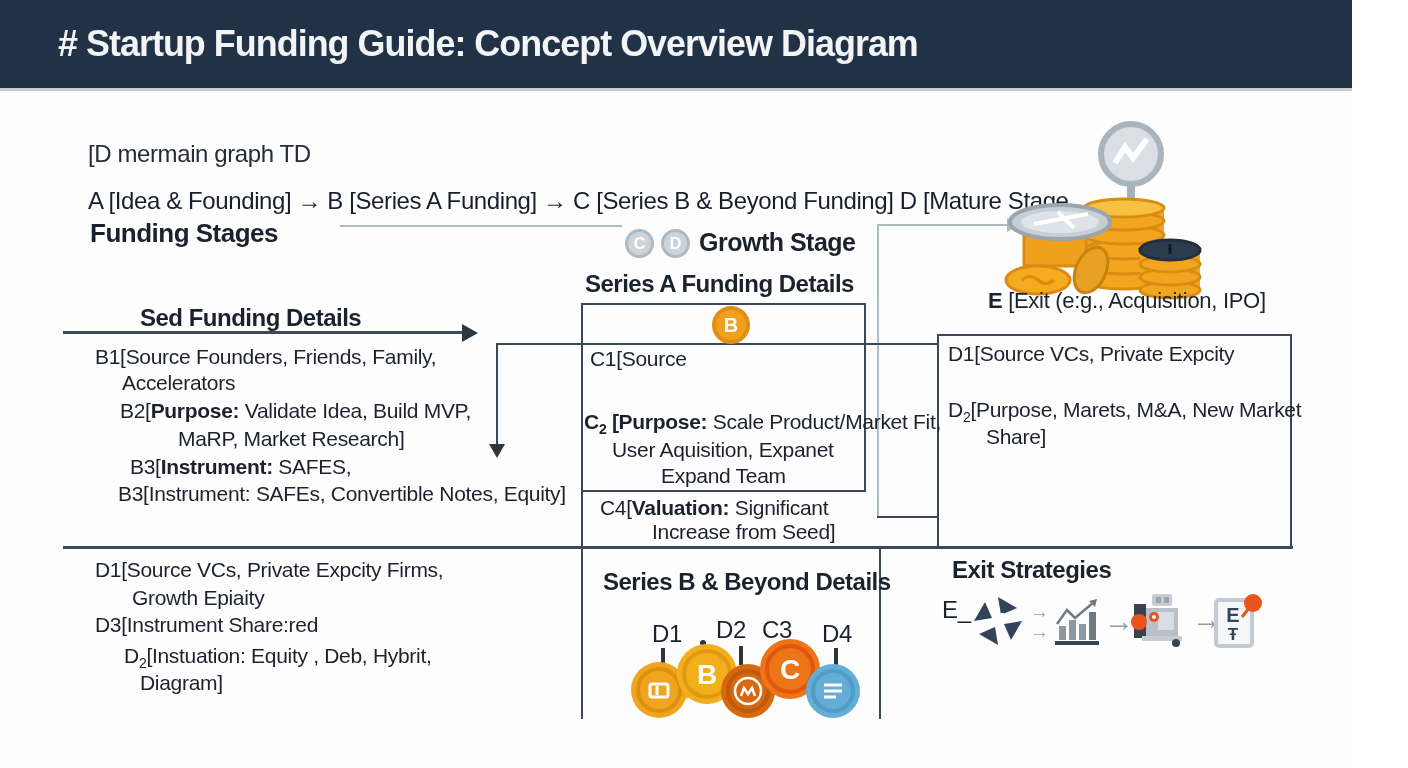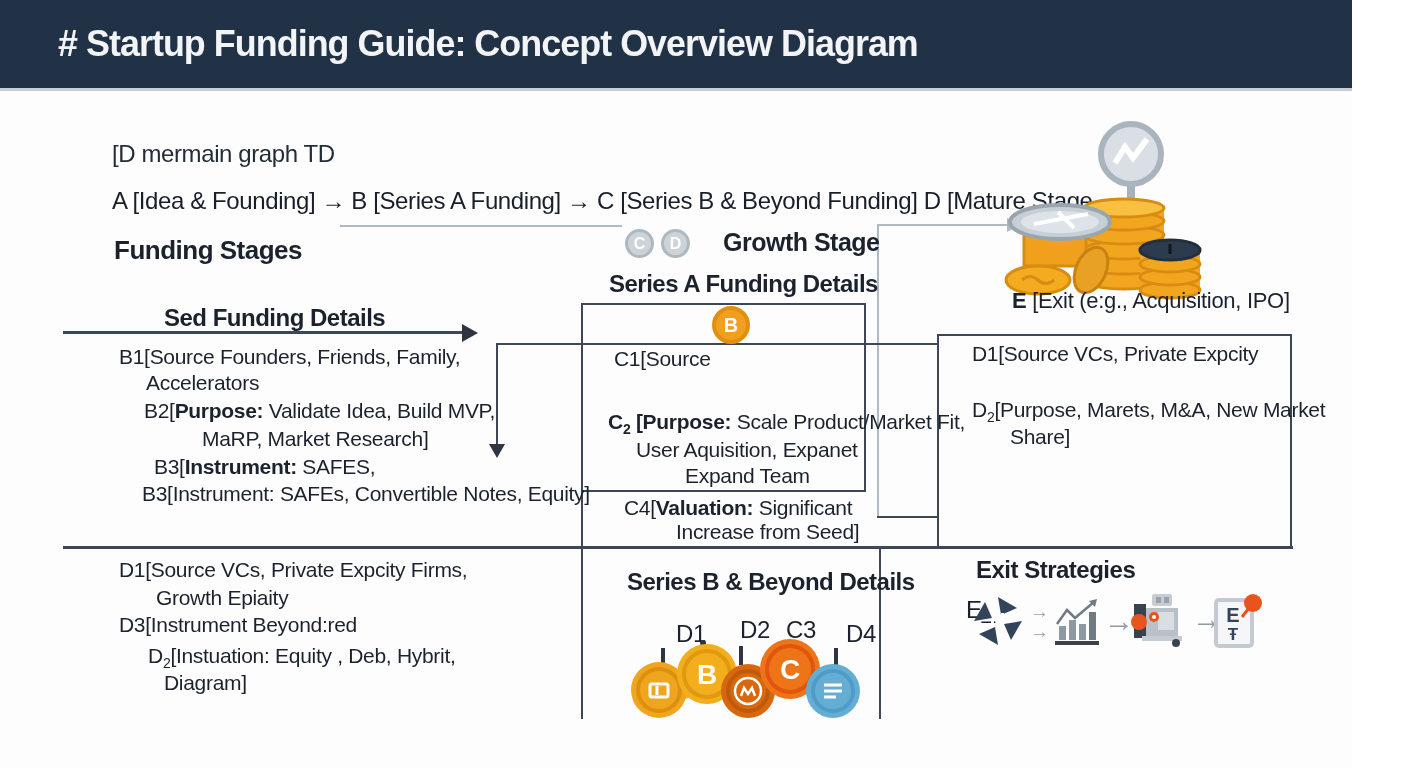--- a/index.html
+++ b/index.html
@@ -3,21 +3,21 @@
 <meta charset="utf-8">
 <title>Startup Funding Guide: Concept Overview Diagram</title>
 <style>
   html,body{margin:0;padding:0;background:#ffffff;}
   .stage{position:relative;width:1352px;height:768px;background:#fdfdfd;overflow:hidden;
          font-family:"Liberation Sans",sans-serif;color:#1b222d;}
   .header{position:absolute;left:0;top:0;width:1408px;height:88px;background:#223246;
           border-bottom:3px solid #c9ced3;display:flex;align-items:center;}
   .header h1{margin:0 0 0 58px;font-size:37px;font-weight:700;color:#f2f4f6;
              letter-spacing:-1px;transform:scaleX(.97);transform-origin:left center;white-space:nowrap;}
-  .t{position:absolute;white-space:nowrap;font-size:21px;letter-spacing:-0.3px;color:#1b222d;line-height:1.15;margin-left:24px;}
+  .t{position:absolute;white-space:nowrap;font-size:21px;letter-spacing:-0.3px;color:#1b222d;line-height:1.15;}
   .t b{font-weight:700;}
   .t sub{font-size:14px;}
   .semib{font-weight:600;}
   .bold{font-weight:700;}
   .h2t{font-size:24px;font-weight:700;letter-spacing:-0.5px;}
   .mono-line{font-size:24px;font-weight:500;letter-spacing:-0.4px;}
   .hline,.vline{position:absolute;}
   .hline{height:2px;background:#3c4858;}
   .vline{width:2px;background:#3c4858;}
   .light{background:#aebac4;}
@@ -47,21 +47,21 @@
 
   <div class="t mono-line" style="left:88px;top:140px;color:#232c39;">[D mermain graph TD</div>
   <div class="t mono-line semib" style="left:88px;top:187px;color:#181f2a;">A [Idea &amp; Founding] → B [Series A Funding] → C [Series B &amp; Beyond Funding] D [Mature Stage</div>
   <div class="hline light" style="left:340px;top:225px;width:282px;"></div>
 
   <div class="hline light" style="left:877px;top:224px;width:130px;"></div>
   <div class="arr-r small" style="left:1007px;top:218px;"></div>
   <div class="vline light" style="left:877px;top:224px;height:294px;"></div>
   <div class="hline" style="left:877px;top:516px;width:60px;"></div>
 
-  <div class="t h2t" style="left:90px;top:236px;font-size:26px;">Funding Stages</div>
+  <div class="t h2t" style="left:90px;top:219px;font-size:26px;">Funding Stages</div>
   <div class="gbadge" style="left:625px;top:229px;">C</div>
   <div class="gbadge" style="left:661px;top:229px;">D</div>
   <div class="t h2t" style="left:699px;top:228px;font-size:25px;">Growth Stage</div>
 
   <svg style="left:988px;top:112px;" width="212" height="184" viewBox="0 0 212 184">
 
     <rect x="139" y="66" width="8" height="22" fill="#a7b1ba"></rect>
     <circle cx="143" cy="42" r="30" fill="#d9dfe4" stroke="#aab4bd" stroke-width="6"></circle>
     <polyline points="127,51 137,35 145,46 159,27" fill="none" stroke="#ffffff" stroke-width="6"></polyline>
 
@@ -157,21 +157,21 @@
   <div class="t" style="left:948px;top:398px;">
     <span>D</span><sub>2</sub><span>[</span><span>Purpose, Marets, M&amp;A, New Market</span>
   </div>
   <div class="t" style="left:986px;top:425px;">Share]</div>
 
   <div class="t" style="left:95px;top:558px;">
     <span>D1[</span><span>Source VCs, Private Expcity Firms,</span>
   </div>
   <div class="t" style="left:132px;top:586px;">Growth Epiaity</div>
   <div class="t" style="left:95px;top:613px;">
-    <span>D3[</span><span>Instrument Beyond:red</span>
+    <span>D3[</span><span>Instrument Share:red</span>
   </div>
   <div class="t" style="left:124px;top:644px;">
     <span>D</span><sub>2</sub><span>[</span><span>Instuation: Equity , Deb, Hybrit,</span>
   </div>
   <div class="t" style="left:140px;top:671px;">Diagram]</div>
 
   <div class="t h2t" style="left:603px;top:568px;">Series B &amp; Beyond Details</div>
   <div class="t" style="left:652px;top:620px;font-size:24px;">D1</div>
   <div class="t" style="left:716px;top:616px;font-size:24px;">D2</div>
   <div class="t" style="left:762px;top:616px;font-size:24px;">C3</div>

